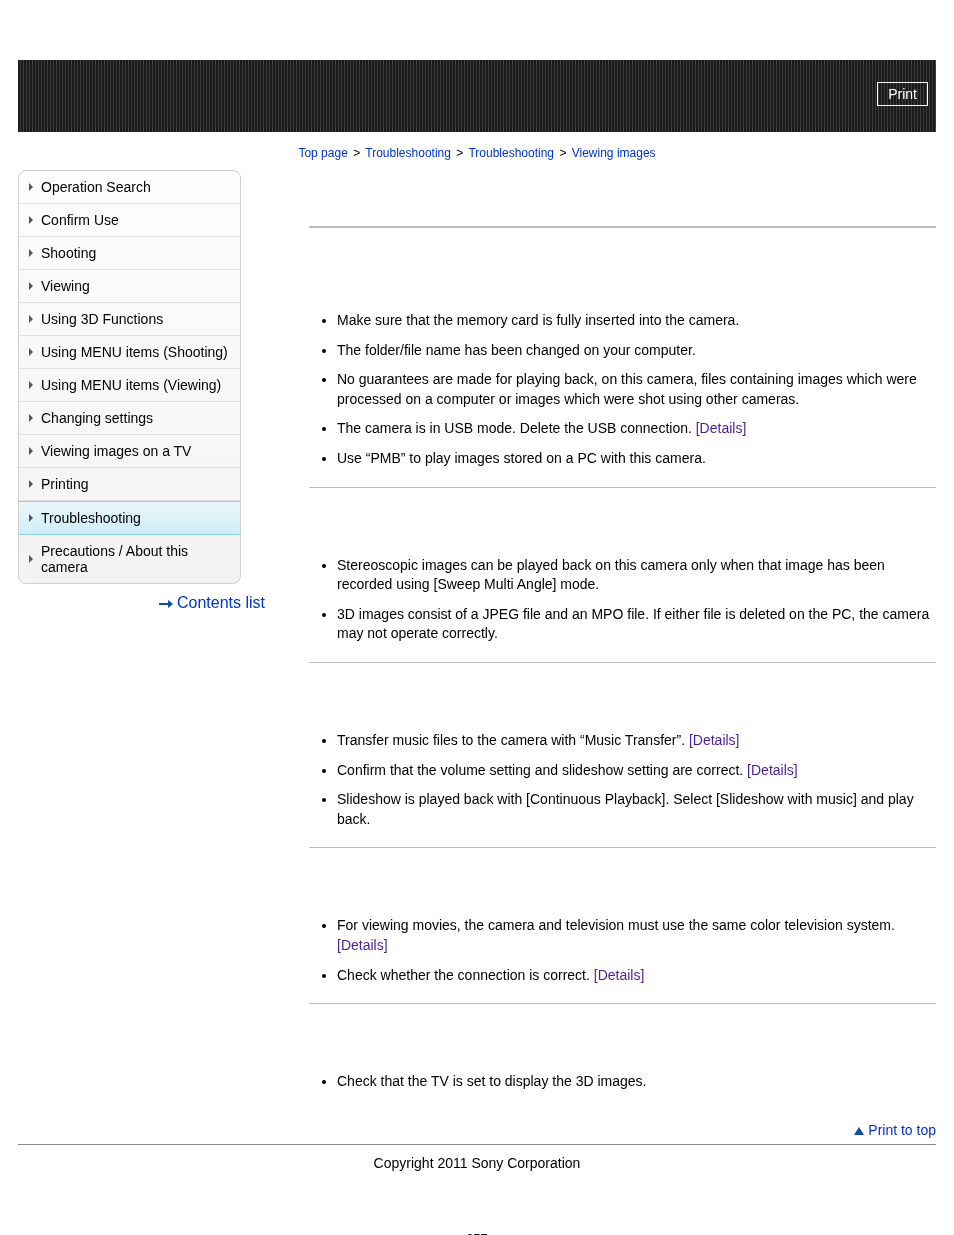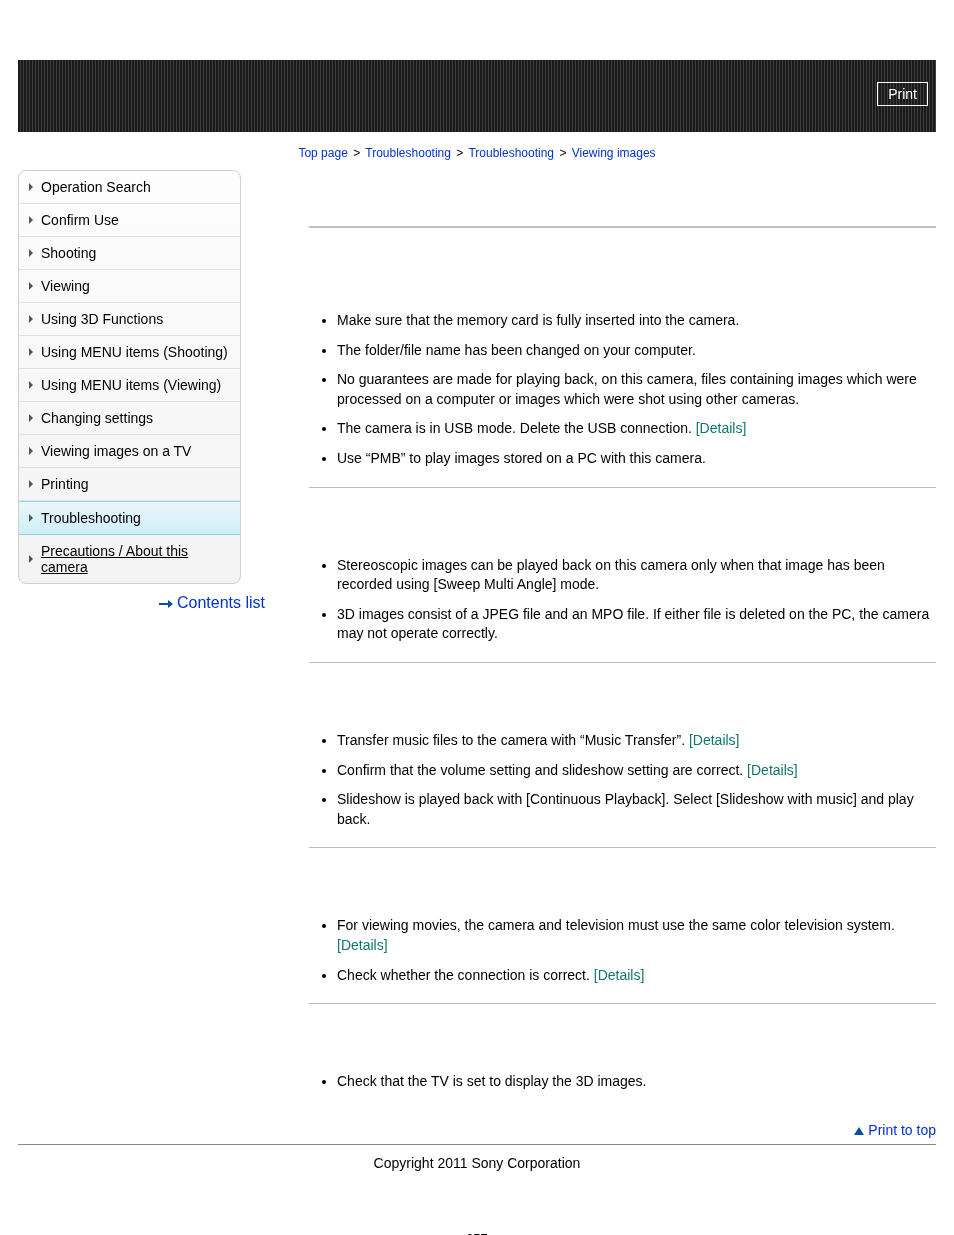--- a/index.html
+++ b/index.html
@@ -55,21 +55,21 @@
     overflow: hidden;
   }
   .side-item {
     padding: 8px 10px 8px 22px;
     border-bottom: 1px solid #e1e1e1;
     position: relative;
     cursor: pointer;
     color: #000;
     font-size: 14px;
   }
-  .side-item:last-child { border-bottom: none; text-decoration: underline; }
+  .side-item:last-child { border-bottom: none; }
   .side-item::before {
     content: "";
     position: absolute;
     left: 10px; top: 50%;
     transform: translateY(-50%);
     width: 0; height: 0;
     border-top: 4px solid transparent;
     border-bottom: 4px solid transparent;
     border-left: 4px solid #555;
   }
@@ -108,21 +108,21 @@
   }
   ul.bullets {
     list-style: disc;
     padding-left: 28px;
     margin: 0;
   }
   ul.bullets li {
     margin: 10px 0;
     line-height: 1.4;
   }
-  .details-link { color: #0f766e; text-decoration: none; }
+  .details-link { color: #4c1d95; text-decoration: none; }
 
   .backtop {
     text-align: right;
     padding: 20px 0 6px 0;
   }
   .backtop a { color: #0033cc; text-decoration: none; }
   .up-tri {
     display: inline-block;
     width: 0; height: 0;
     border-left: 5px solid transparent;

